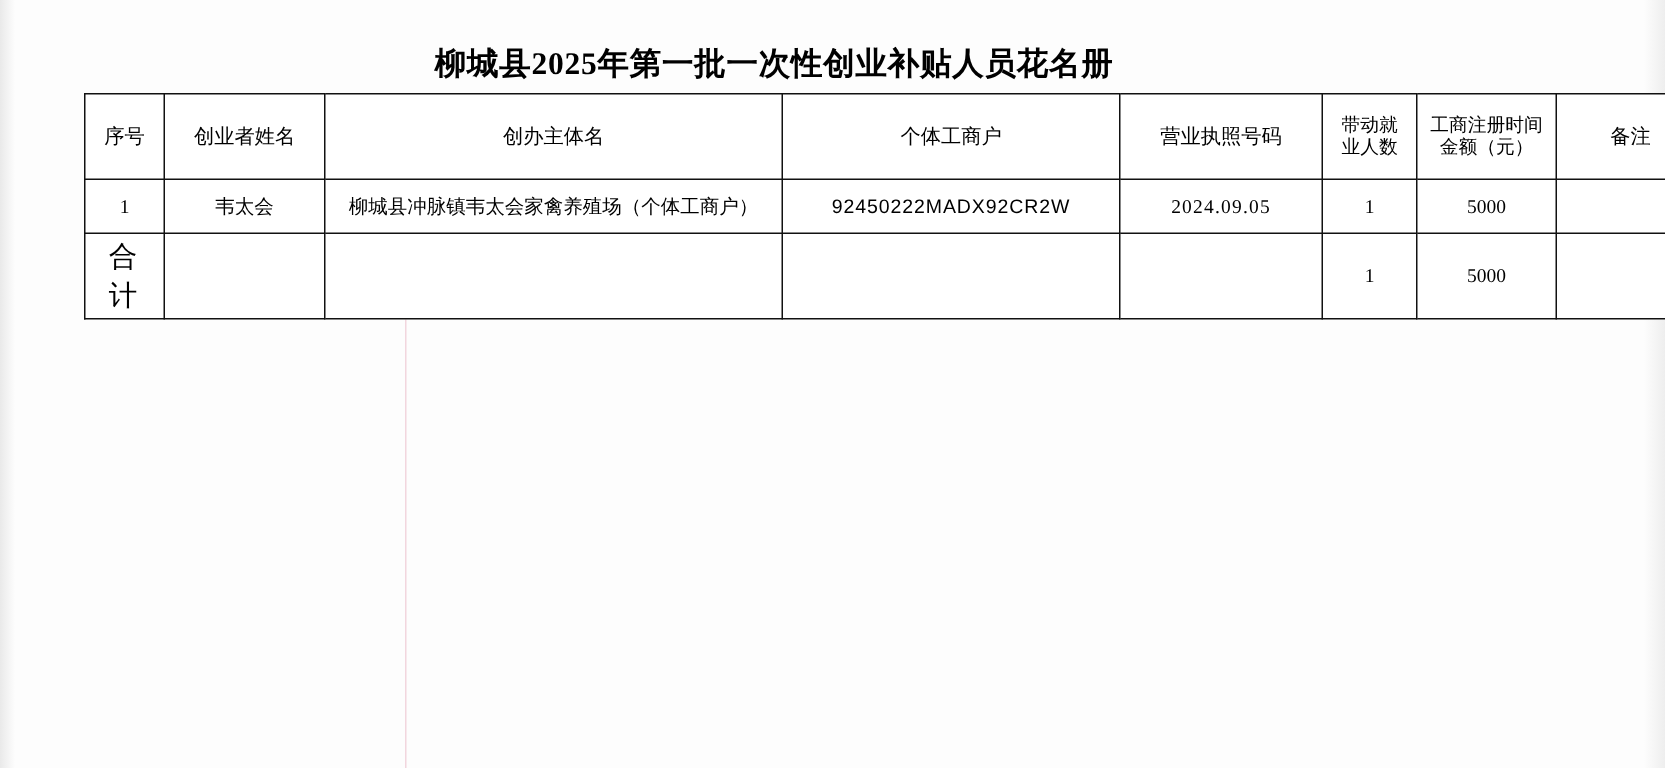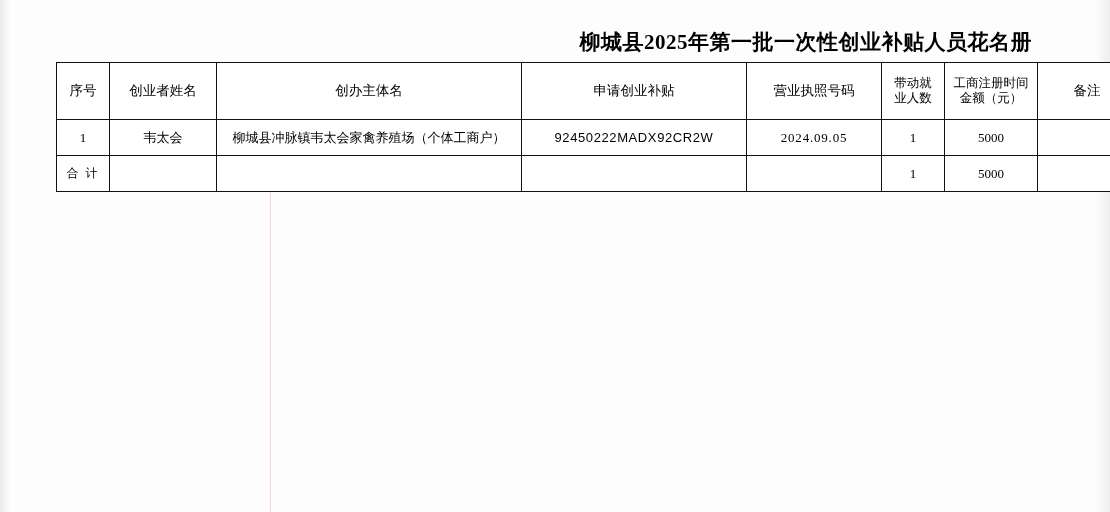--- a/index.html
+++ b/index.html
@@ -47,21 +47,21 @@
     width: 1px;
     height: 332px;
     background: #f0cfd8;
     opacity: 0.85;
   }
   .title {
     position: absolute;
     top: 28px;
     left: 0;
     width: 1032px;
-    text-align: right;
+    text-align: center;
     font-size: 21px;
     font-weight: bold;
     letter-spacing: 0.5px;
     font-family: "Liberation Serif", "DejaVu Serif", serif;
   }
   table.roster {
     position: absolute;
     left: 56px;
     top: 62px;
     border-collapse: collapse;
@@ -95,21 +95,21 @@
   .col-note  { width: 92px; }
 
   .lic-code {
     letter-spacing: 0.6px;
     font-family: Liberation Sans, sans-serif;
   }
   .date-cell {
     letter-spacing: 0.8px;
   }
   .total-label {
-    font-size: 12px;
+    font-size: 19px;
     letter-spacing: 2px;
   }
   .hdr-two-line {
     font-size: 12.5px;
     line-height: 1.2;
   }
 </style>
 </head>
 <body>
 
@@ -119,21 +119,21 @@
 <div class="fold-line"></div>
 
 <div class="title">柳城县2025年第一批一次性创业补贴人员花名册</div>
 
 <table class="roster">
   <thead>
     <tr>
       <td class="col-seq">序号</td>
       <td class="col-name">创业者姓名</td>
       <td class="col-org">创办主体名</td>
-      <td class="col-lic">申请创业补贴</td>
+      <td class="col-lic">个体工商户</td>
       <td class="col-date">营业执照号码</td>
       <td class="col-jobs hdr-two-line">
         <div>带动就</div>
         <div>业人数</div>
       </td>
       <td class="col-amt hdr-two-line">
         <div>工商注册时间</div>
         <div>金额（元）</div>
       </td>
       <td class="col-note">备注</td>

